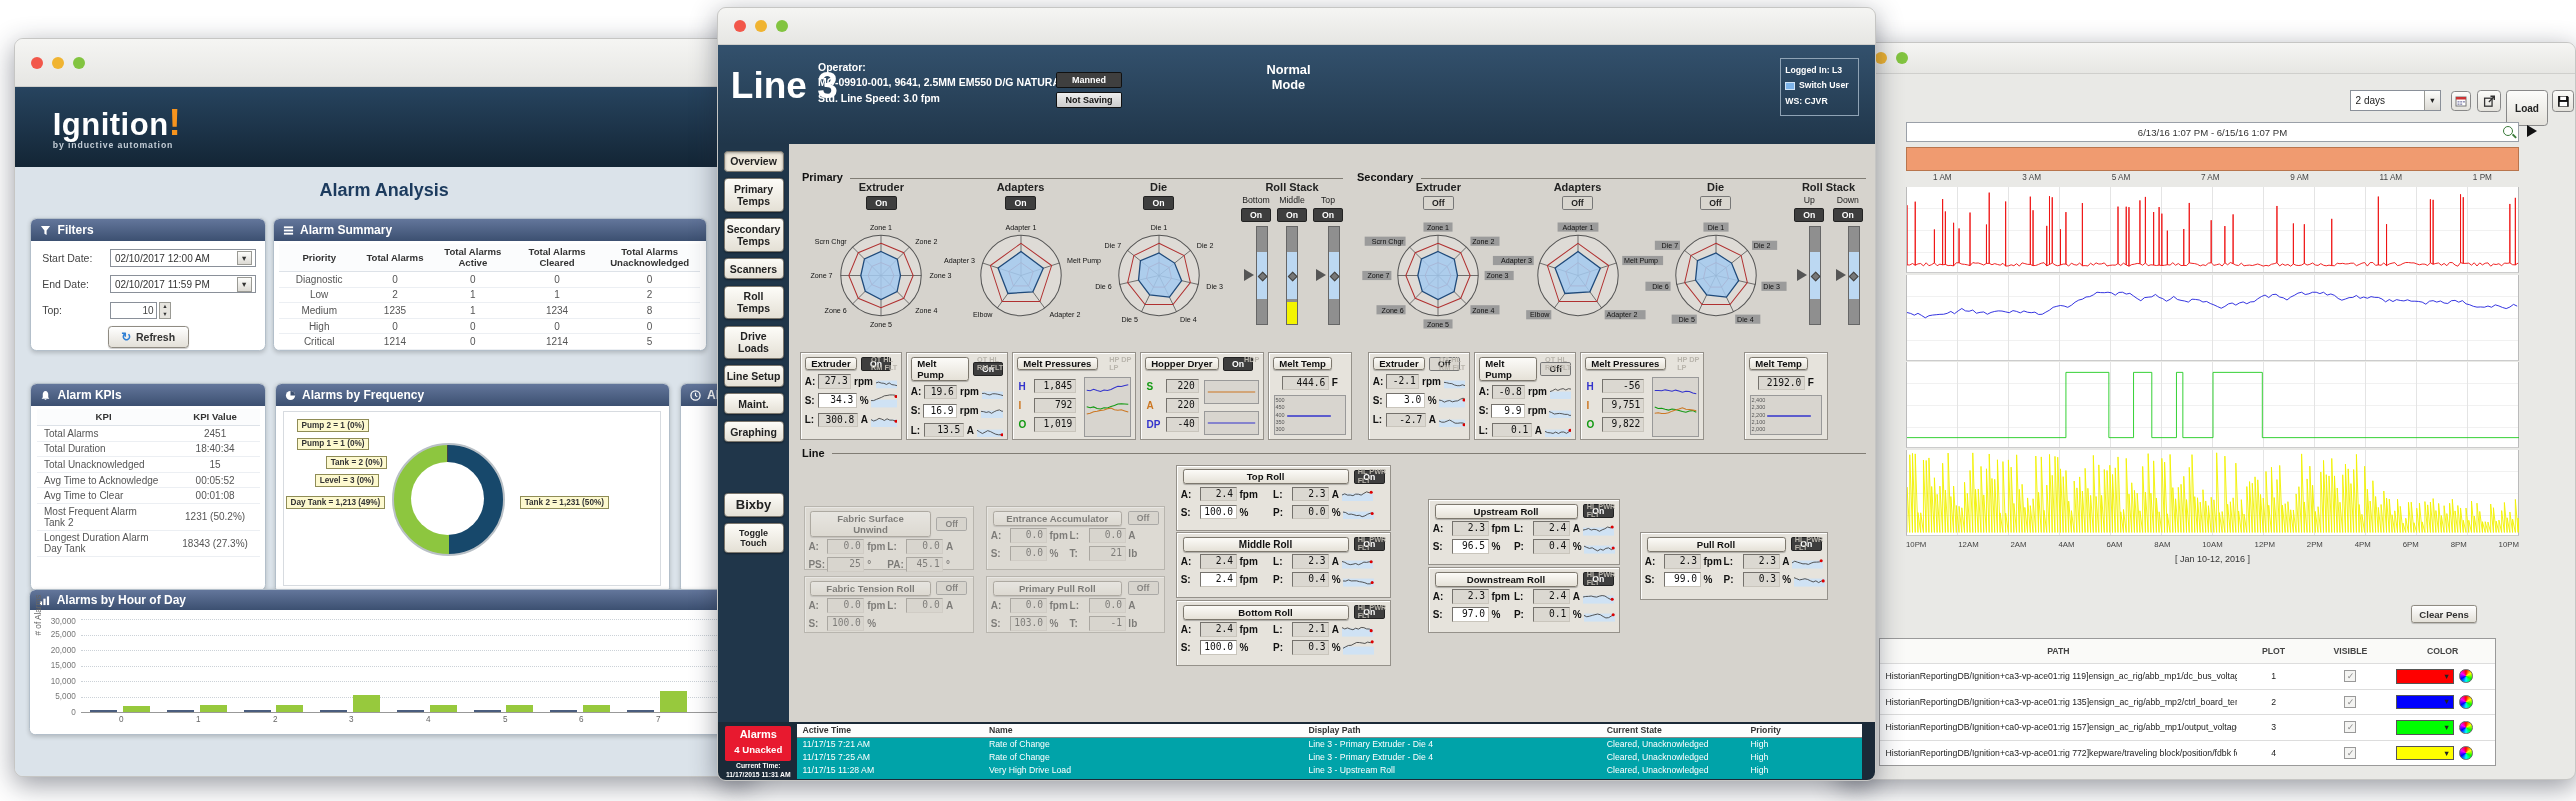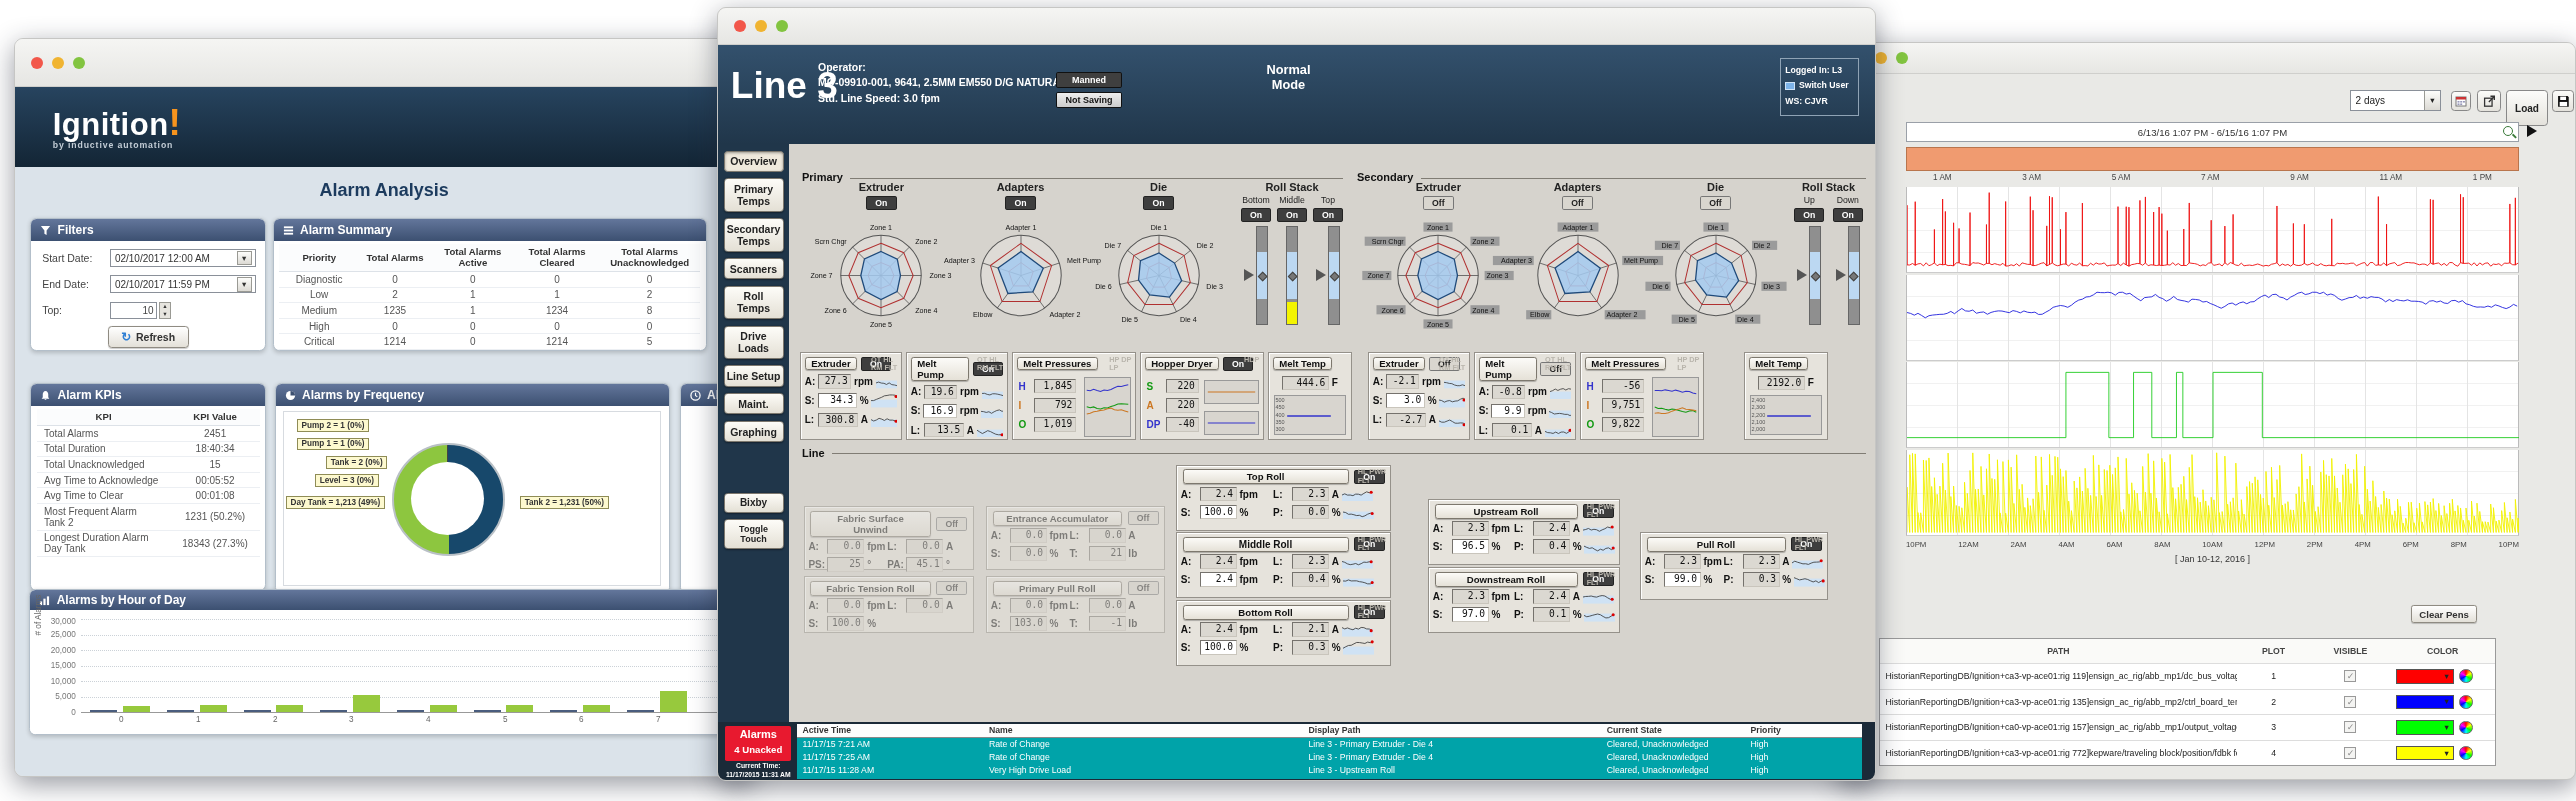--- a/index.html
+++ b/index.html
@@ -452,21 +452,21 @@
           <button class="navbtn active">Overview</button>
           <button class="navbtn">Primary Temps</button>
           <button class="navbtn">Secondary Temps</button>
           <button class="navbtn">Scanners</button>
           <button class="navbtn">Roll Temps</button>
           <button class="navbtn">Drive Loads</button>
           <button class="navbtn">Line Setup</button>
           <button class="navbtn">Maint.</button>
           <button class="navbtn">Graphing</button>
           <div style="height: 44px;"></div>
-          <button class="navbtn" style="font-size: 10px;">Bixby</button>
+          <button class="navbtn" style="font-size: 13px;">Bixby</button>
           <button class="navbtn" style="font-size: 9px;">Toggle Touch</button>
         </div>
 
       <span class="grp-label" style="left:84px;top:27px;">Primary</span>
       <div class="grp-rule" style="left:132px;top:34px;width:493px;"></div>
       <span class="grp-label" style="left:639px;top:27px;">Secondary</span>
       <div class="grp-rule" style="left:703px;top:34px;width:445px;"></div>
       <div id="primary-group" style="position: absolute; left: 82px; top: 37px; width: 548px; height: 169px;">
           <div class="rblock" style="left: 12.8px; top: 0px; width: 137px;"><div style="font-size: 11px; font-weight: bold;">Extruder</div><span class="st-chip st-on">On</span><div style="margin-top: 7.3px; display: flex; justify-content: center;">
               <svg width="128" height="117" viewBox="-70 -64 140 128" style="overflow: visible;">

